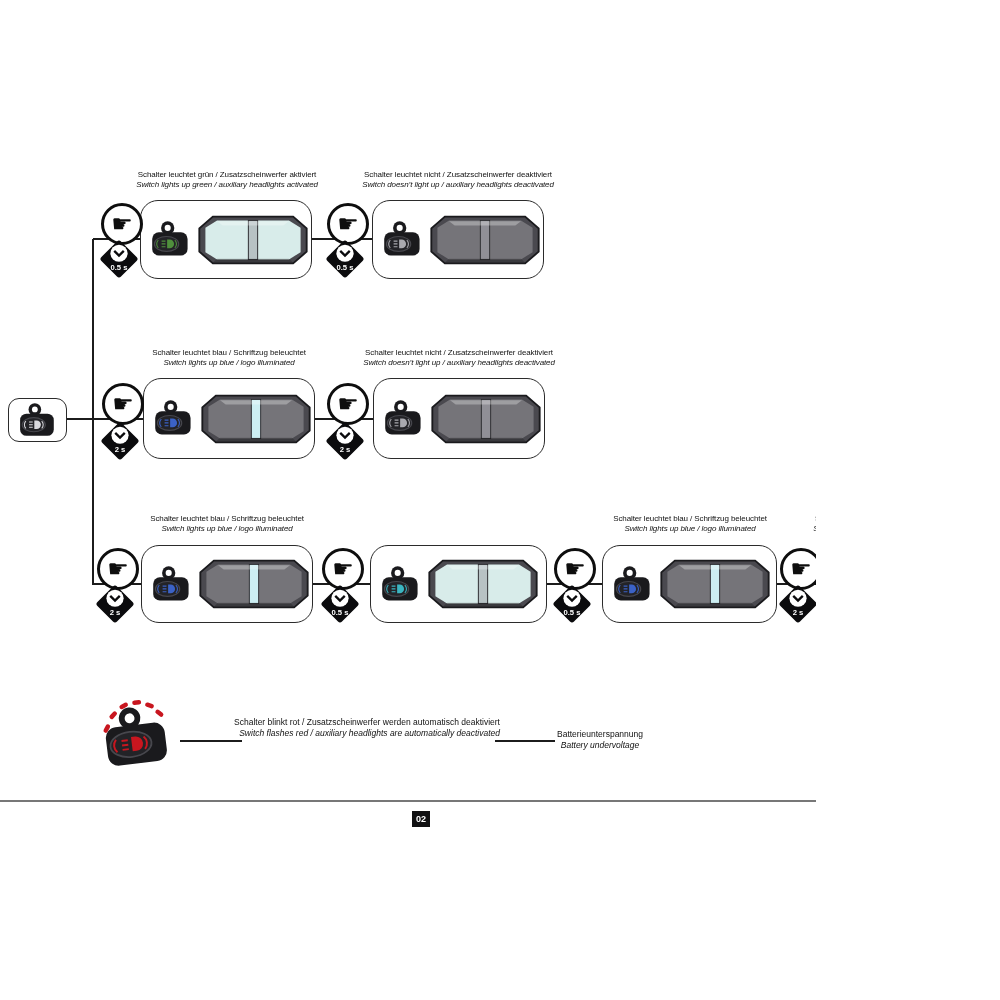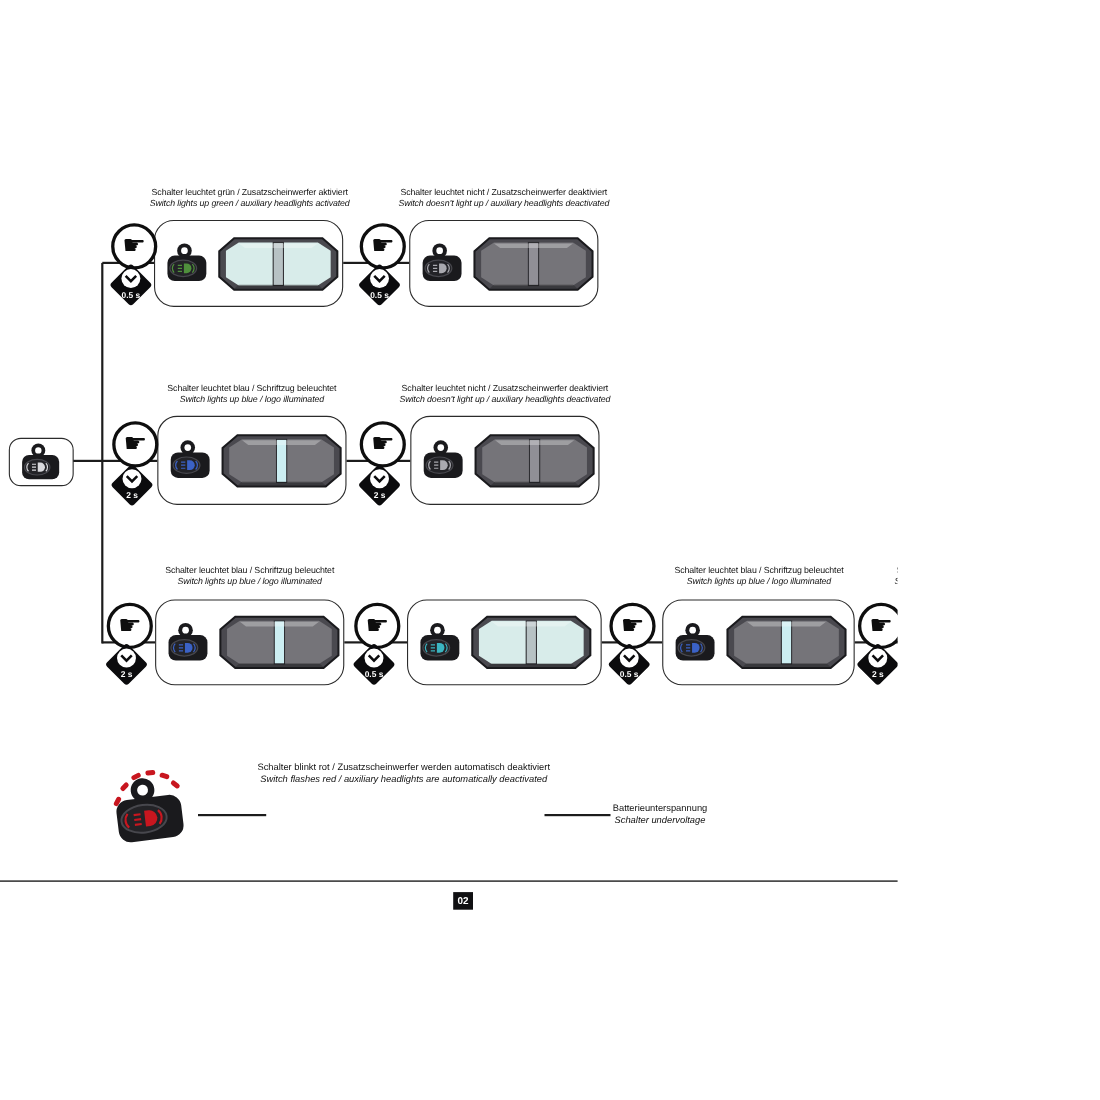--- a/index.html
+++ b/index.html
@@ -374,27 +374,27 @@
     <circle cx="36" cy="22" r="12" fill="#1a1a1d"></circle>
       <circle cx="36" cy="22" r="5.5" fill="#fff"></circle>
     <rect x="7" y="30" width="66" height="43" rx="12" fill="#1a1a1d"></rect>
     <ellipse cx="34" cy="51" rx="23" ry="14" fill="#232327" stroke="#47474d" stroke-width="2"></ellipse>
     <g fill="none" stroke-width="2.2" stroke="#c8161f">
         <path d="M18,44 a10,10 0 0,0 0,14 M24,46 h7 M24,51 h7 M24,56 h7 M49,44 a10,10 0 0,1 0,14"></path>
       </g>
     <path d="M35,43 h4.5 a8,8 0 0,1 0,16 h-4.5 z" fill="#c8161f"></path>
   </svg>
 
-  <div class="uvtext" style="left:367px;top:692px;">
+  <div class="uvtext" style="left:367px;top:717px;text-align:right;">
     <span class="de">Schalter blinkt rot / Zusatzscheinwerfer werden automatisch deaktiviert</span>
     <span class="en">Switch flashes red / auxiliary headlights are automatically deactivated</span>
   </div>
   <div class="uvtext" style="left:600px;top:729px;">
     <span class="de">Batterieunterspannung</span>
-    <span class="en">Schalter undervoltage</span>
+    <span class="en">Battery undervoltage</span>
   </div>
 
   <div class="edgenote"></div>
 
   <svg class="footline" viewBox="0 0 1000 1000">
     <path d="M0,801 H814 C826,801 830,799 836,794 C841,790 847,788 857,788 H1000" fill="none" stroke="#4b4b4b" stroke-width="1.6"></path>
   </svg>
   <div class="pagebadge">02</div>
   <div class="brand">
     <div class="emblem">

